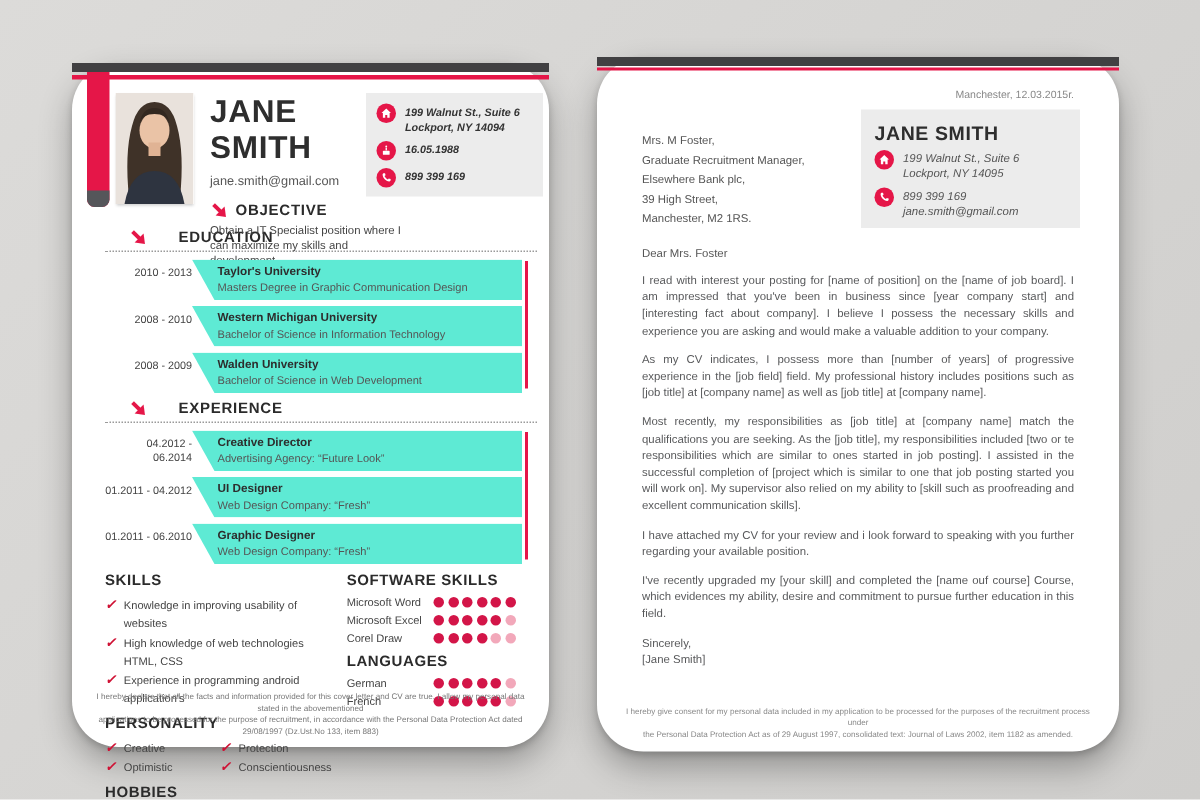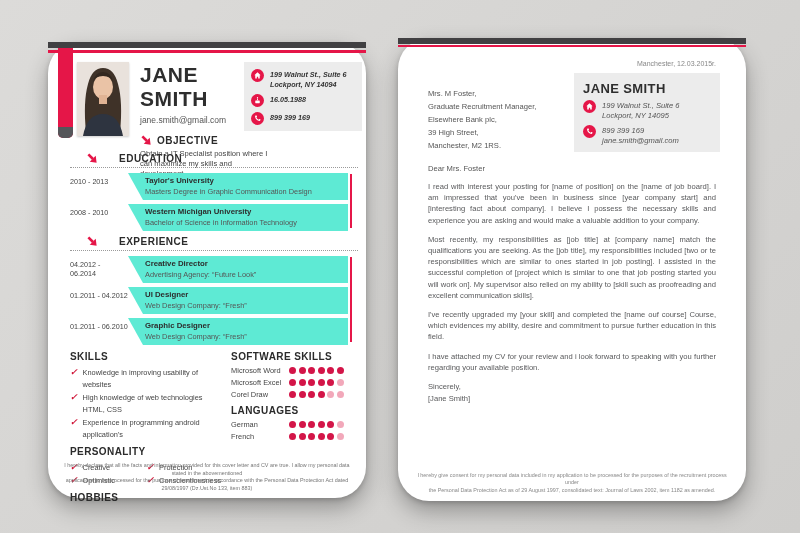--- a/index.html
+++ b/index.html
@@ -46,21 +46,21 @@
 
   .section-head { display:flex; align-items:center; gap:20px; margin:3px 10px 2px 38px; }
   .arrow-icon svg { width:13px; height:13px; display:block; }
   .section-title { font-size:10px; font-weight:bold; letter-spacing:.5px; color:#2b2b2b; }
   .dotted { border-bottom:1.5px dotted #9a9a9a; margin:1px 8px 5px 22px; }
 
   .timeline { position:relative; margin:0 14px 2px 22px; padding-right:4px; }
   .t-accent { position:absolute; right:0; top:1px; bottom:3px; width:2px; background:#e51648; }
   .t-row { display:flex; margin-bottom:4px; align-items:stretch; }
   .t-date { width:58px; min-width:58px; font-size:7.2px; color:#444;
-            padding-top:4px; }
+            padding-top:4px;text-align:right; }
   .t-box { flex:1; background:#5eead4; padding:3px 8px 3px 17px;
            clip-path:polygon(0 0,100% 0,100% 100%,15px 100%); }
   .t-title { font-size:7.8px; font-weight:bold; color:#2d2d2d; line-height:10px; }
   .t-sub   { font-size:7.4px; color:#555; line-height:10px; margin-top:1px; }
 
   .lower { display:flex; margin:6px 14px 0 22px; gap:10px; }
   .lower-left  { flex:1.25; }
   .lower-right { flex:1; }
   .sub-title { font-size:10px; font-weight:bold; color:#2b2b2b; letter-spacing:.4px; margin-bottom:4px; }
   .check-item { display:flex; gap:5px; font-size:7.4px; color:#444; line-height:12px; align-items:baseline; }
@@ -182,20 +182,27 @@
       <div class="t-box">
         <div class="t-title">Taylor's University</div>
         <div class="t-sub">Masters Degree in Graphic Communication Design</div>
       </div>
     </div>
     <div class="t-row">
       <div class="t-date">2008 - 2010</div>
       <div class="t-box">
         <div class="t-title">Western Michigan University</div>
         <div class="t-sub">Bachelor of Science in Information Technology</div>
+      </div>
+    </div>
+    <div class="t-row">
+      <div class="t-date">2008 - 2009</div>
+      <div class="t-box">
+        <div class="t-title">Walden University</div>
+        <div class="t-sub">Bachelor of Science in Web Development</div>
       </div>
     </div>
     <div class="t-accent"></div>
   </div>
 
   <div class="section-head">
     <span class="arrow-icon">
       <svg viewBox="0 0 20 20">
           <g transform="rotate(-45 10 10)" fill="#e51648">
             <rect x="8" y="1" width="4" height="10"></rect>
@@ -387,23 +394,24 @@
             <span>899 399 169</span><br>
             <span>jane.smith@gmail.com</span>
           </span>
         </div>
       </div>
     </div>
 
     <div class="salutation">Dear Mrs. Foster</div>
 
     <div class="para">I read with interest your posting for [name of position] on the [name of job board]. I am impressed that you've been in business since [year company start] and [interesting fact about company]. I believe I possess the necessary skills and experience you are asking and would make a valuable addition to your company.</div>
+    <div class="para">As my CV indicates, I possess more than [number of years] of progressive experience in the [job field] field. My professional history includes positions such as [job title] at [company name] as well as [job title] at [company name].</div>
     <div class="para">Most recently, my responsibilities as [job title] at [company name] match the qualifications you are seeking. As the [job title], my responsibilities included [two or te responsibilities which are similar to ones started in job posting]. I assisted in the successful completion of [project which is similar to one that job posting started you will work on]. My supervisor also relied on my ability to [skill such as proofreading and excellent communication skills].</div>
+    <div class="para">I have attached my CV for your review and i look forward to speaking with you further regarding your available position.</div>
     <div class="para">I've recently upgraded my [your skill] and completed the [name ouf course] Course, which evidences my ability, desire and commitment to pursue further education in this field.</div>
-    <div class="para">I have attached my CV for your review and i look forward to speaking with you further regarding your available position.</div>
 
     <div class="closing">
       <span>Sincerely,</span><br>
       <span>[Jane Smith]</span>
     </div>
   </div>
 
   <div class="letter-footer">
     <span>I hereby give consent for my personal data included in my application to be processed for the purposes of the recruitment process under</span><br>
     <span>the Personal Data Protection Act as of 29 August 1997, consolidated text: Journal of Laws 2002, item 1182 as amended.</span>

